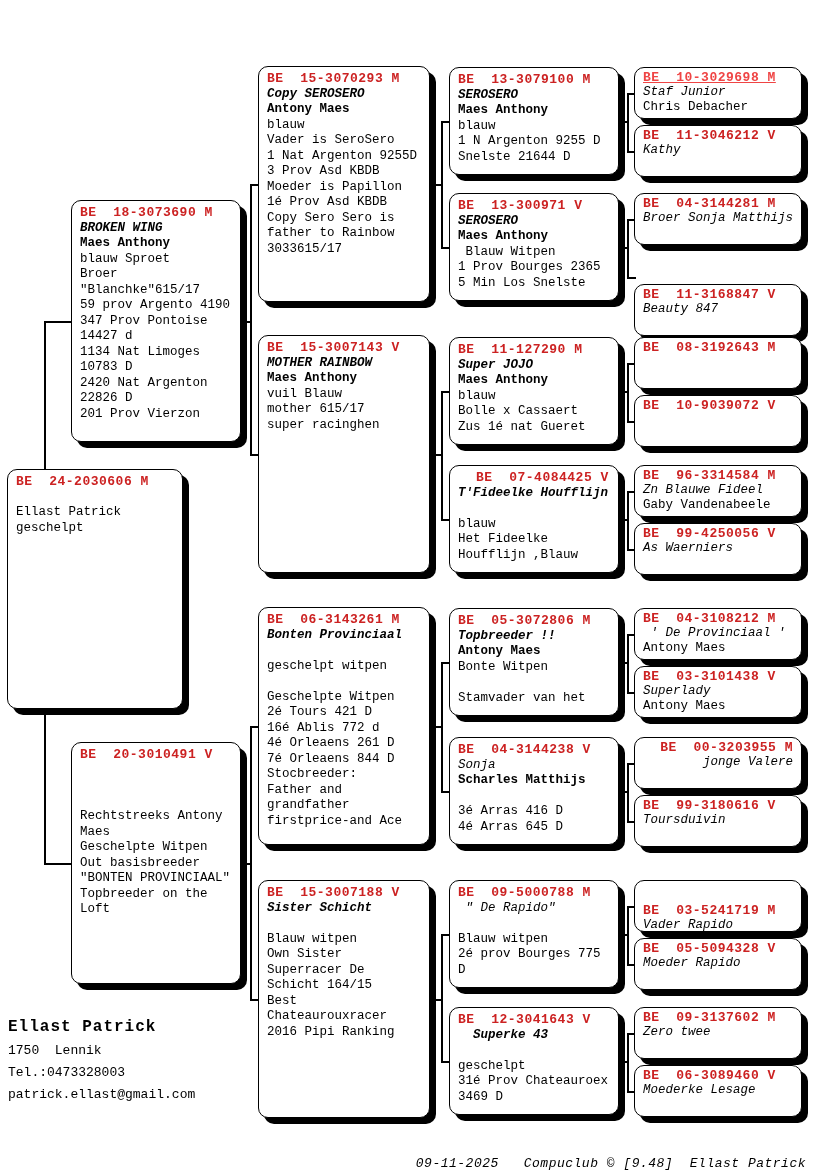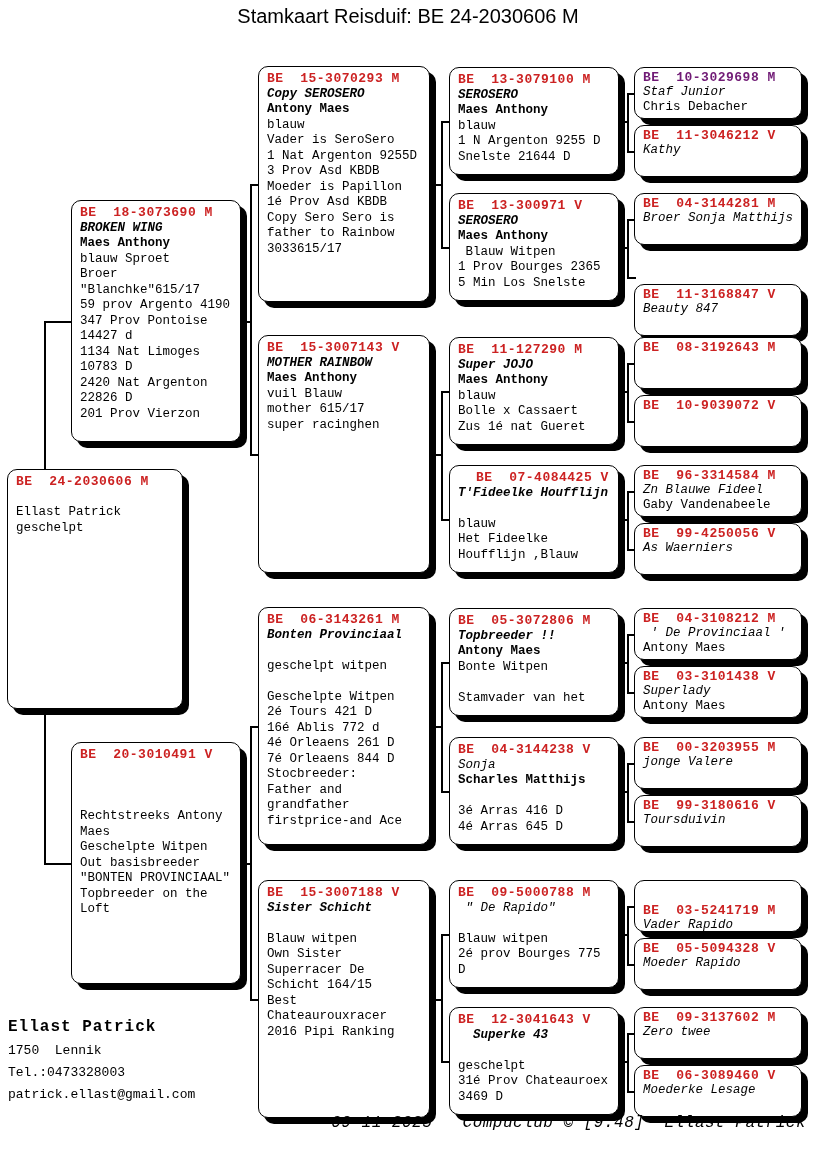--- a/index.html
+++ b/index.html
@@ -14,28 +14,27 @@
   .ring{font-weight:bold;font-size:13px;letter-spacing:.5px;}
   .l-bi{font-weight:bold;font-style:italic;}
   .l-b{font-weight:bold;}
   .l-i{font-style:italic;}
   .vline,.hline{position:absolute;background:#000;}
   .vline{width:2px;}
   .hline{height:2px;}
   .owner{position:absolute;left:8px;top:1014px;}
   .owner-name{font-weight:bold;font-size:16px;letter-spacing:1px;line-height:26px;}
   .owner-line{font-size:13px;line-height:22px;white-space:pre;}
-  .footer{position:absolute;right:10px;top:1114px;font-size:16px;font-style:italic;
+  .footer{position:absolute;right:10px;top:1156px;font-size:13px;font-style:italic;
           letter-spacing:.5px;white-space:pre;color:#000;}
 </style>
 </head>
 <body>
 
 <div class="page">
-  <div class="title">Stamkaart Reisduif: BE  24-2030606 M</div>
   <div id="connectors">
       <div class="vline" style="left: 44px; top: 321px; height: 542px;"></div>
       <div class="hline" style="left: 44px; top: 321px; width: 29px;"></div>
       <div class="hline" style="left: 44px; top: 863px; width: 29px;"></div>
       <div class="vline" style="left: 250px; top: 184px; height: 270px;"></div>
       <div class="hline" style="left: 250px; top: 184px; width: 10px;"></div>
       <div class="hline" style="left: 250px; top: 454px; width: 10px;"></div>
       <div class="hline" style="left: 239px; top: 321px; width: 11px;"></div>
       <div class="vline" style="left: 250px; top: 726px; height: 273px;"></div>
       <div class="hline" style="left: 250px; top: 726px; width: 10px;"></div>
@@ -99,31 +98,31 @@
       <div class="pbox" style="left: 258px; top: 607px; width: 172px; height: 238px;"><div class="ring" style="color: rgb(204, 34, 34);">BE  06-3143261 M</div><div class="l-bi">Bonten Provinciaal</div><div class="">&nbsp;</div><div class="">geschelpt witpen</div><div class="">&nbsp;</div><div class="">Geschelpte Witpen</div><div class="">2é Tours 421 D</div><div class="">16é Ablis 772 d</div><div class="">4é Orleaens 261 D</div><div class="">7é Orleaens 844 D</div><div class="">Stocbreeder:</div><div class="">Father and</div><div class="">grandfather</div><div class="">firstprice-and Ace</div></div>
       <div class="pbox" style="left: 258px; top: 880px; width: 172px; height: 238px;"><div class="ring" style="color: rgb(204, 34, 34);">BE  15-3007188 V</div><div class="l-bi">Sister Schicht</div><div class="">&nbsp;</div><div class="">Blauw witpen</div><div class="">Own Sister</div><div class="">Superracer De</div><div class="">Schicht 164/15</div><div class="">Best</div><div class="">Chateaurouxracer</div><div class="">2016 Pipi Ranking</div></div>
       <div class="pbox" style="left: 449px; top: 67px; width: 170px; height: 108px;"><div class="ring" style="color: rgb(204, 34, 34);">BE  13-3079100 M</div><div class="l-bi">SEROSERO</div><div class="l-b">Maes Anthony</div><div class="">blauw</div><div class="">1 N Argenton 9255 D</div><div class="">Snelste 21644 D</div></div>
       <div class="pbox" style="left: 449px; top: 193px; width: 170px; height: 108px;"><div class="ring" style="color: rgb(204, 34, 34);">BE  13-300971 V</div><div class="l-bi">SEROSERO</div><div class="l-b">Maes Anthony</div><div class=""> Blauw Witpen</div><div class="">1 Prov Bourges 2365</div><div class="">5 Min Los Snelste</div></div>
       <div class="pbox" style="left: 449px; top: 337px; width: 170px; height: 108px;"><div class="ring" style="color: rgb(204, 34, 34);">BE  11-127290 M</div><div class="l-bi">Super JOJO</div><div class="l-b">Maes Anthony</div><div class="">blauw</div><div class="">Bolle x Cassaert</div><div class="">Zus 1é nat Gueret</div></div>
       <div class="pbox" style="left: 449px; top: 465px; width: 170px; height: 108px;"><div class="ring" style="color: rgb(204, 34, 34); padding-left: 18px;">BE  07-4084425 V</div><div class="l-bi">T'Fideelke Houfflijn</div><div class="">&nbsp;</div><div class="">blauw</div><div class="">Het Fideelke</div><div class="">Houfflijn ,Blauw</div></div>
       <div class="pbox" style="left: 449px; top: 608px; width: 170px; height: 108px;"><div class="ring" style="color: rgb(204, 34, 34);">BE  05-3072806 M</div><div class="l-bi">Topbreeder !!</div><div class="l-b">Antony Maes</div><div class="">Bonte Witpen</div><div class="">&nbsp;</div><div class="">Stamvader van het</div></div>
       <div class="pbox" style="left: 449px; top: 737px; width: 170px; height: 108px;"><div class="ring" style="color: rgb(204, 34, 34);">BE  04-3144238 V</div><div class="l-i">Sonja</div><div class="l-b">Scharles Matthijs</div><div class="">&nbsp;</div><div class="">3é Arras 416 D</div><div class="">4é Arras 645 D</div></div>
       <div class="pbox" style="left: 449px; top: 880px; width: 170px; height: 108px;"><div class="ring" style="color: rgb(204, 34, 34);">BE  09-5000788 M</div><div class="l-i"> " De Rapido"</div><div class="">&nbsp;</div><div class="">Blauw witpen</div><div class="">2é prov Bourges 775</div><div class="">D</div></div>
       <div class="pbox" style="left: 449px; top: 1007px; width: 170px; height: 108px;"><div class="ring" style="color: rgb(204, 34, 34);">BE  12-3041643 V</div><div class="l-bi">  Superke 43</div><div class="">&nbsp;</div><div class="">geschelpt</div><div class="">31é Prov Chateauroex</div><div class="">3469 D</div></div>
-      <div class="pbox small" style="left: 634px; top: 67px; width: 168px; height: 52px;"><div class="ring" style="color: #701a75;">BE  10-3029698 M</div><div class="l-i">Staf Junior</div><div class="">Chris Debacher</div></div>
+      <div class="pbox small" style="left: 634px; top: 67px; width: 168px; height: 52px;"><div class="ring" style="color: #ef4444; text-decoration: underline;">BE  10-3029698 M</div><div class="l-i">Staf Junior</div><div class="">Chris Debacher</div></div>
       <div class="pbox small" style="left: 634px; top: 125px; width: 168px; height: 52px;"><div class="ring" style="color: rgb(204, 34, 34);">BE  11-3046212 V</div><div class="l-i">Kathy</div></div>
       <div class="pbox small" style="left: 634px; top: 193px; width: 168px; height: 52px;"><div class="ring" style="color: rgb(204, 34, 34);">BE  04-3144281 M</div><div class="l-i">Broer Sonja Matthijs</div></div>
       <div class="pbox small" style="left: 634px; top: 251px; width: 168px; height: 52px; margin-top: 33px;"><div class="ring" style="color: rgb(204, 34, 34);">BE  11-3168847 V</div><div class="l-i">Beauty 847</div></div>
       <div class="pbox small" style="left: 634px; top: 337px; width: 168px; height: 52px;"><div class="ring" style="color: rgb(204, 34, 34);">BE  08-3192643 M</div></div>
       <div class="pbox small" style="left: 634px; top: 395px; width: 168px; height: 52px;"><div class="ring" style="color: rgb(204, 34, 34);">BE  10-9039072 V</div></div>
       <div class="pbox small" style="left: 634px; top: 465px; width: 168px; height: 52px;"><div class="ring" style="color: rgb(204, 34, 34);">BE  96-3314584 M</div><div class="l-i">Zn Blauwe Fideel</div><div class="">Gaby Vandenabeele</div></div>
       <div class="pbox small" style="left: 634px; top: 523px; width: 168px; height: 52px;"><div class="ring" style="color: rgb(204, 34, 34);">BE  99-4250056 V</div><div class="l-i">As Waerniers</div></div>
       <div class="pbox small" style="left: 634px; top: 608px; width: 168px; height: 52px;"><div class="ring" style="color: rgb(204, 34, 34);">BE  04-3108212 M</div><div class="l-i"> ' De Provinciaal '</div><div class="">Antony Maes</div></div>
       <div class="pbox small" style="left: 634px; top: 666px; width: 168px; height: 52px;"><div class="ring" style="color: rgb(204, 34, 34);">BE  03-3101438 V</div><div class="l-i">Superlady</div><div class="">Antony Maes</div></div>
-      <div class="pbox small" style="left: 634px; top: 737px; width: 168px; height: 52px;"><div class="ring" style="color: rgb(204, 34, 34);">BE  00-3203955 M</div><div class="l-i">jonge Valere</div></div>
+      <div class="pbox small" style="left: 634px; top: 737px; width: 168px; height: 52px; text-align: right;"><div class="ring" style="color: rgb(204, 34, 34);">BE  00-3203955 M</div><div class="l-i">jonge Valere</div></div>
       <div class="pbox small" style="left: 634px; top: 795px; width: 168px; height: 52px;"><div class="ring" style="color: rgb(204, 34, 34);">BE  99-3180616 V</div><div class="l-i">Toursduivin</div></div>
       <div class="pbox small" style="left: 634px; top: 880px; width: 168px; height: 52px;"><div class="ring" style="color: rgb(204, 34, 34); margin-top: 20px;">BE  03-5241719 M</div><div class="l-i">Vader Rapido</div></div>
       <div class="pbox small" style="left: 634px; top: 938px; width: 168px; height: 52px;"><div class="ring" style="color: rgb(204, 34, 34);">BE  05-5094328 V</div><div class="l-i">Moeder Rapido</div></div>
       <div class="pbox small" style="left: 634px; top: 1007px; width: 168px; height: 52px;"><div class="ring" style="color: rgb(204, 34, 34);">BE  09-3137602 M</div><div class="l-i">Zero twee</div></div>
       <div class="pbox small" style="left: 634px; top: 1065px; width: 168px; height: 52px;"><div class="ring" style="color: rgb(204, 34, 34);">BE  06-3089460 V</div><div class="l-i">Moederke Lesage</div></div>
     </div>
   <div class="owner">
     <div class="owner-name">Ellast Patrick</div>
       <div class="owner-line">1750  Lennik</div>
       <div class="owner-line">Tel.:0473328003</div>

